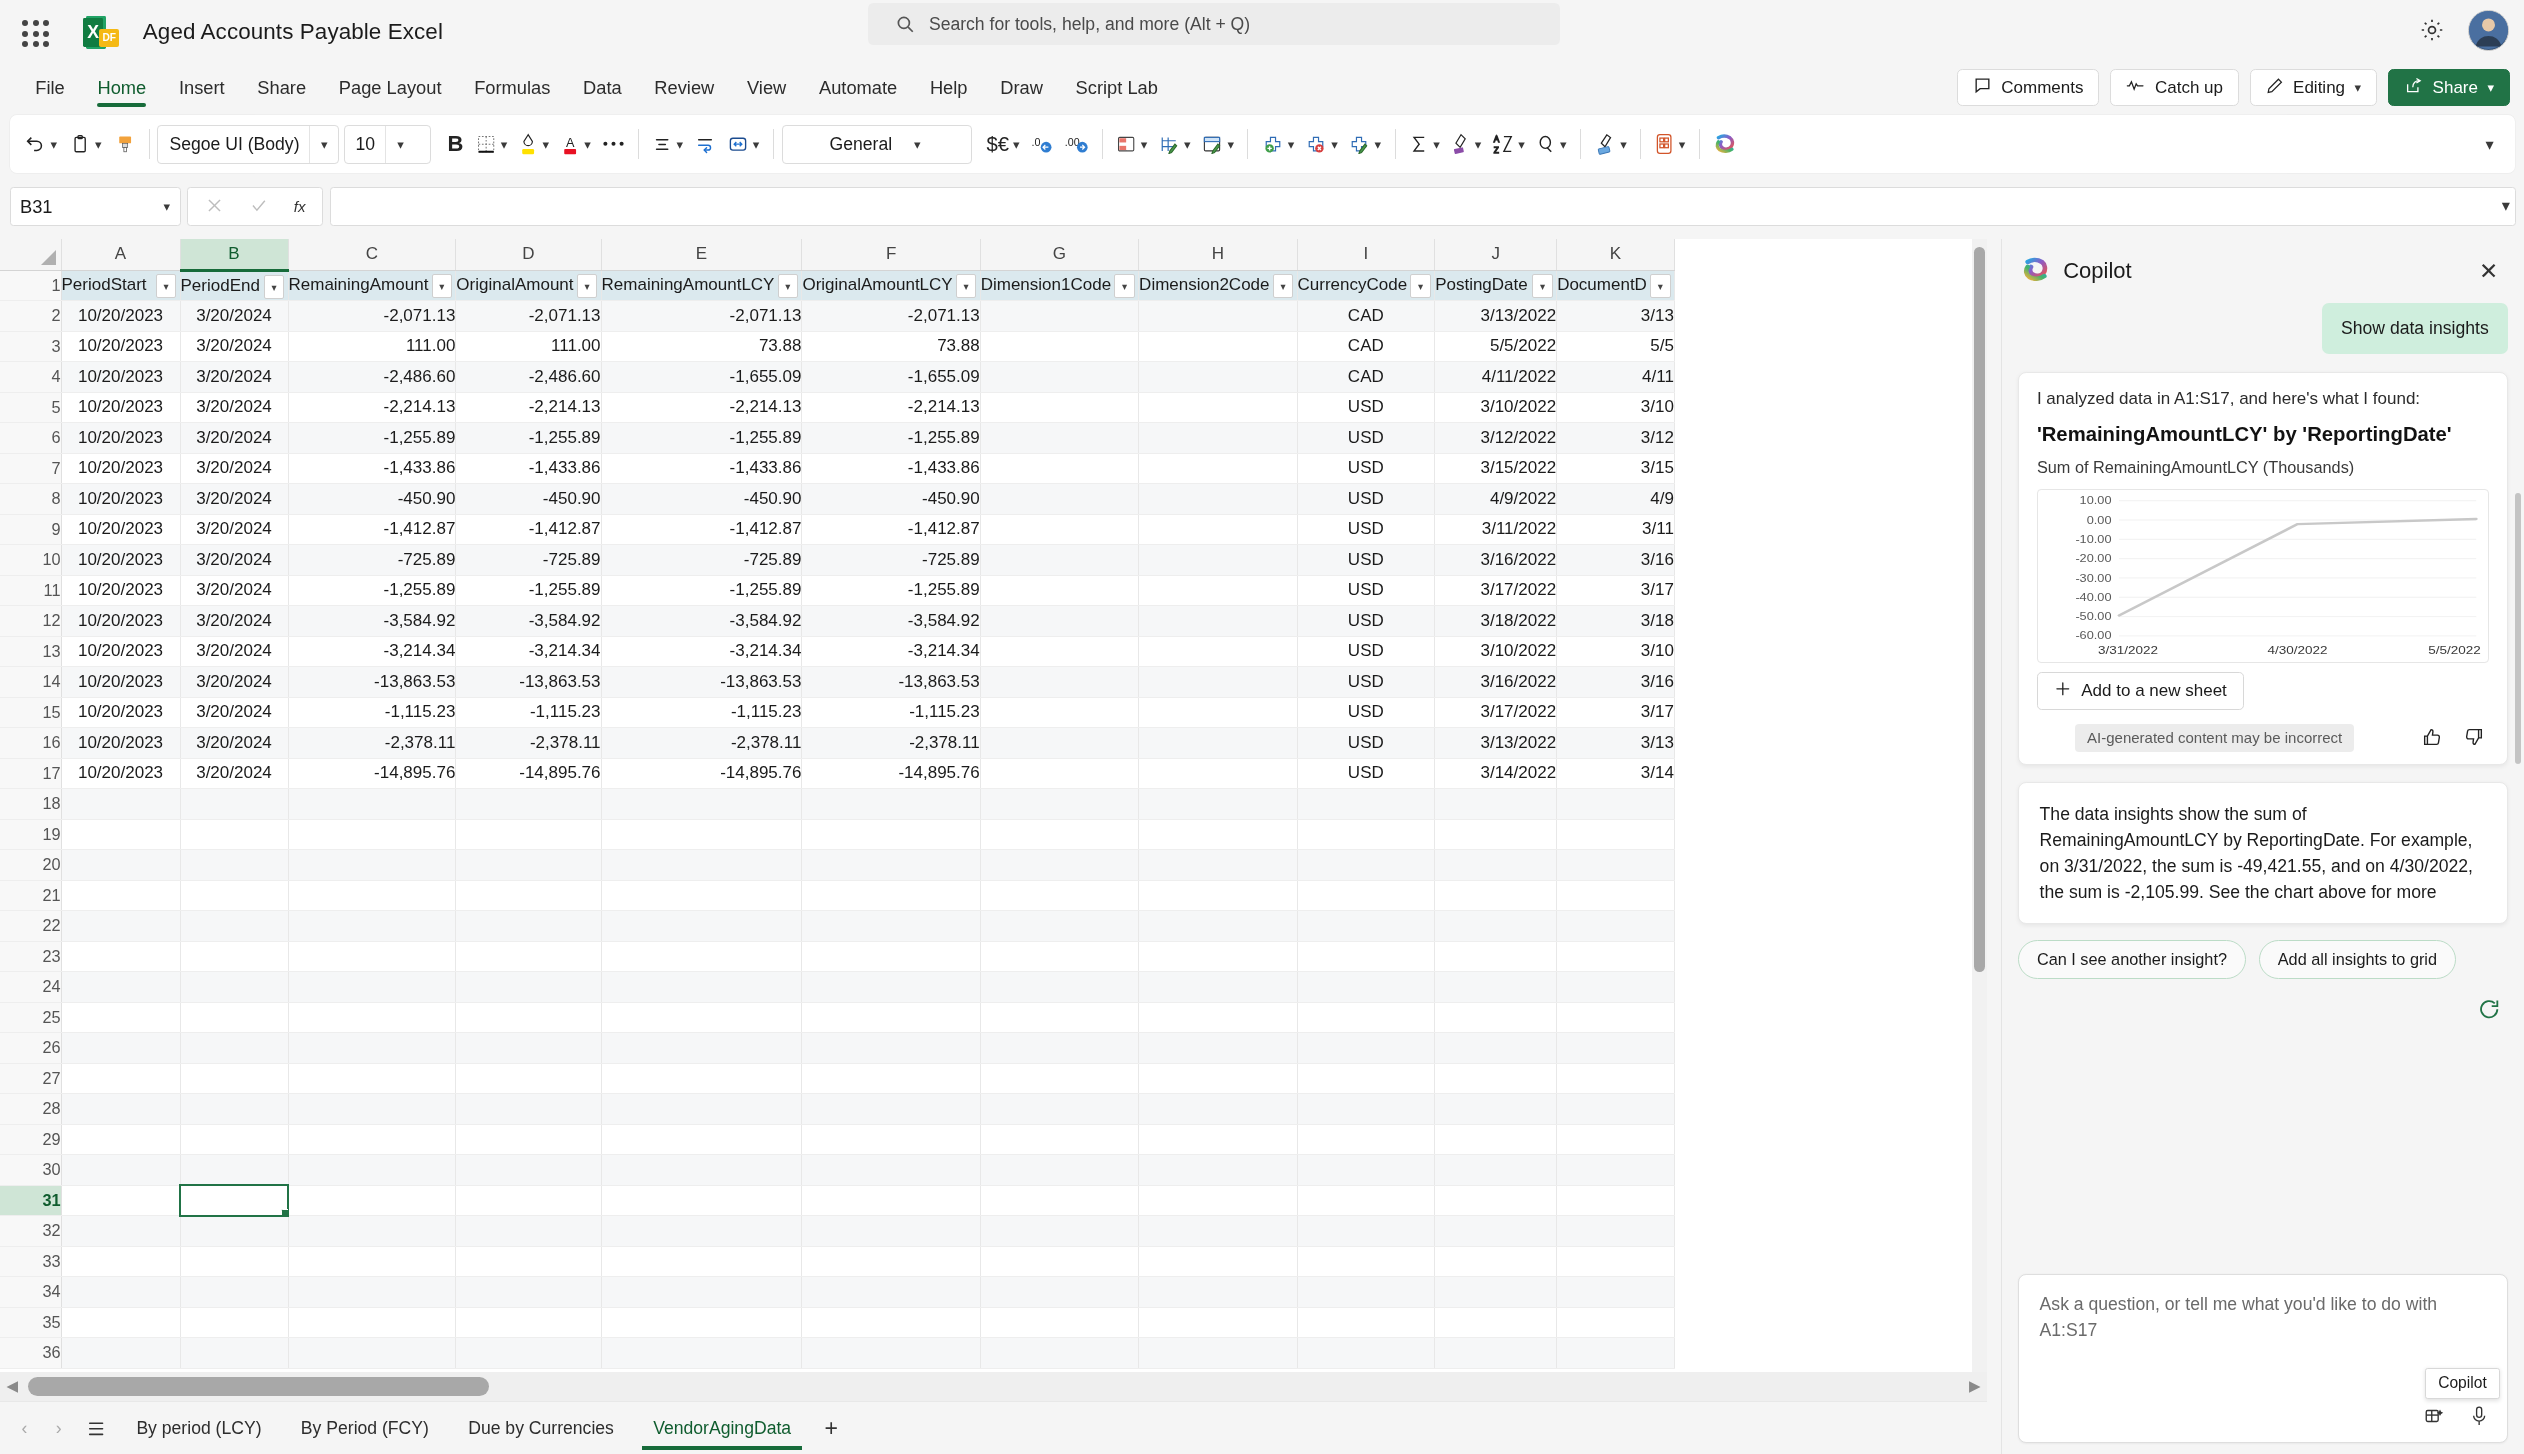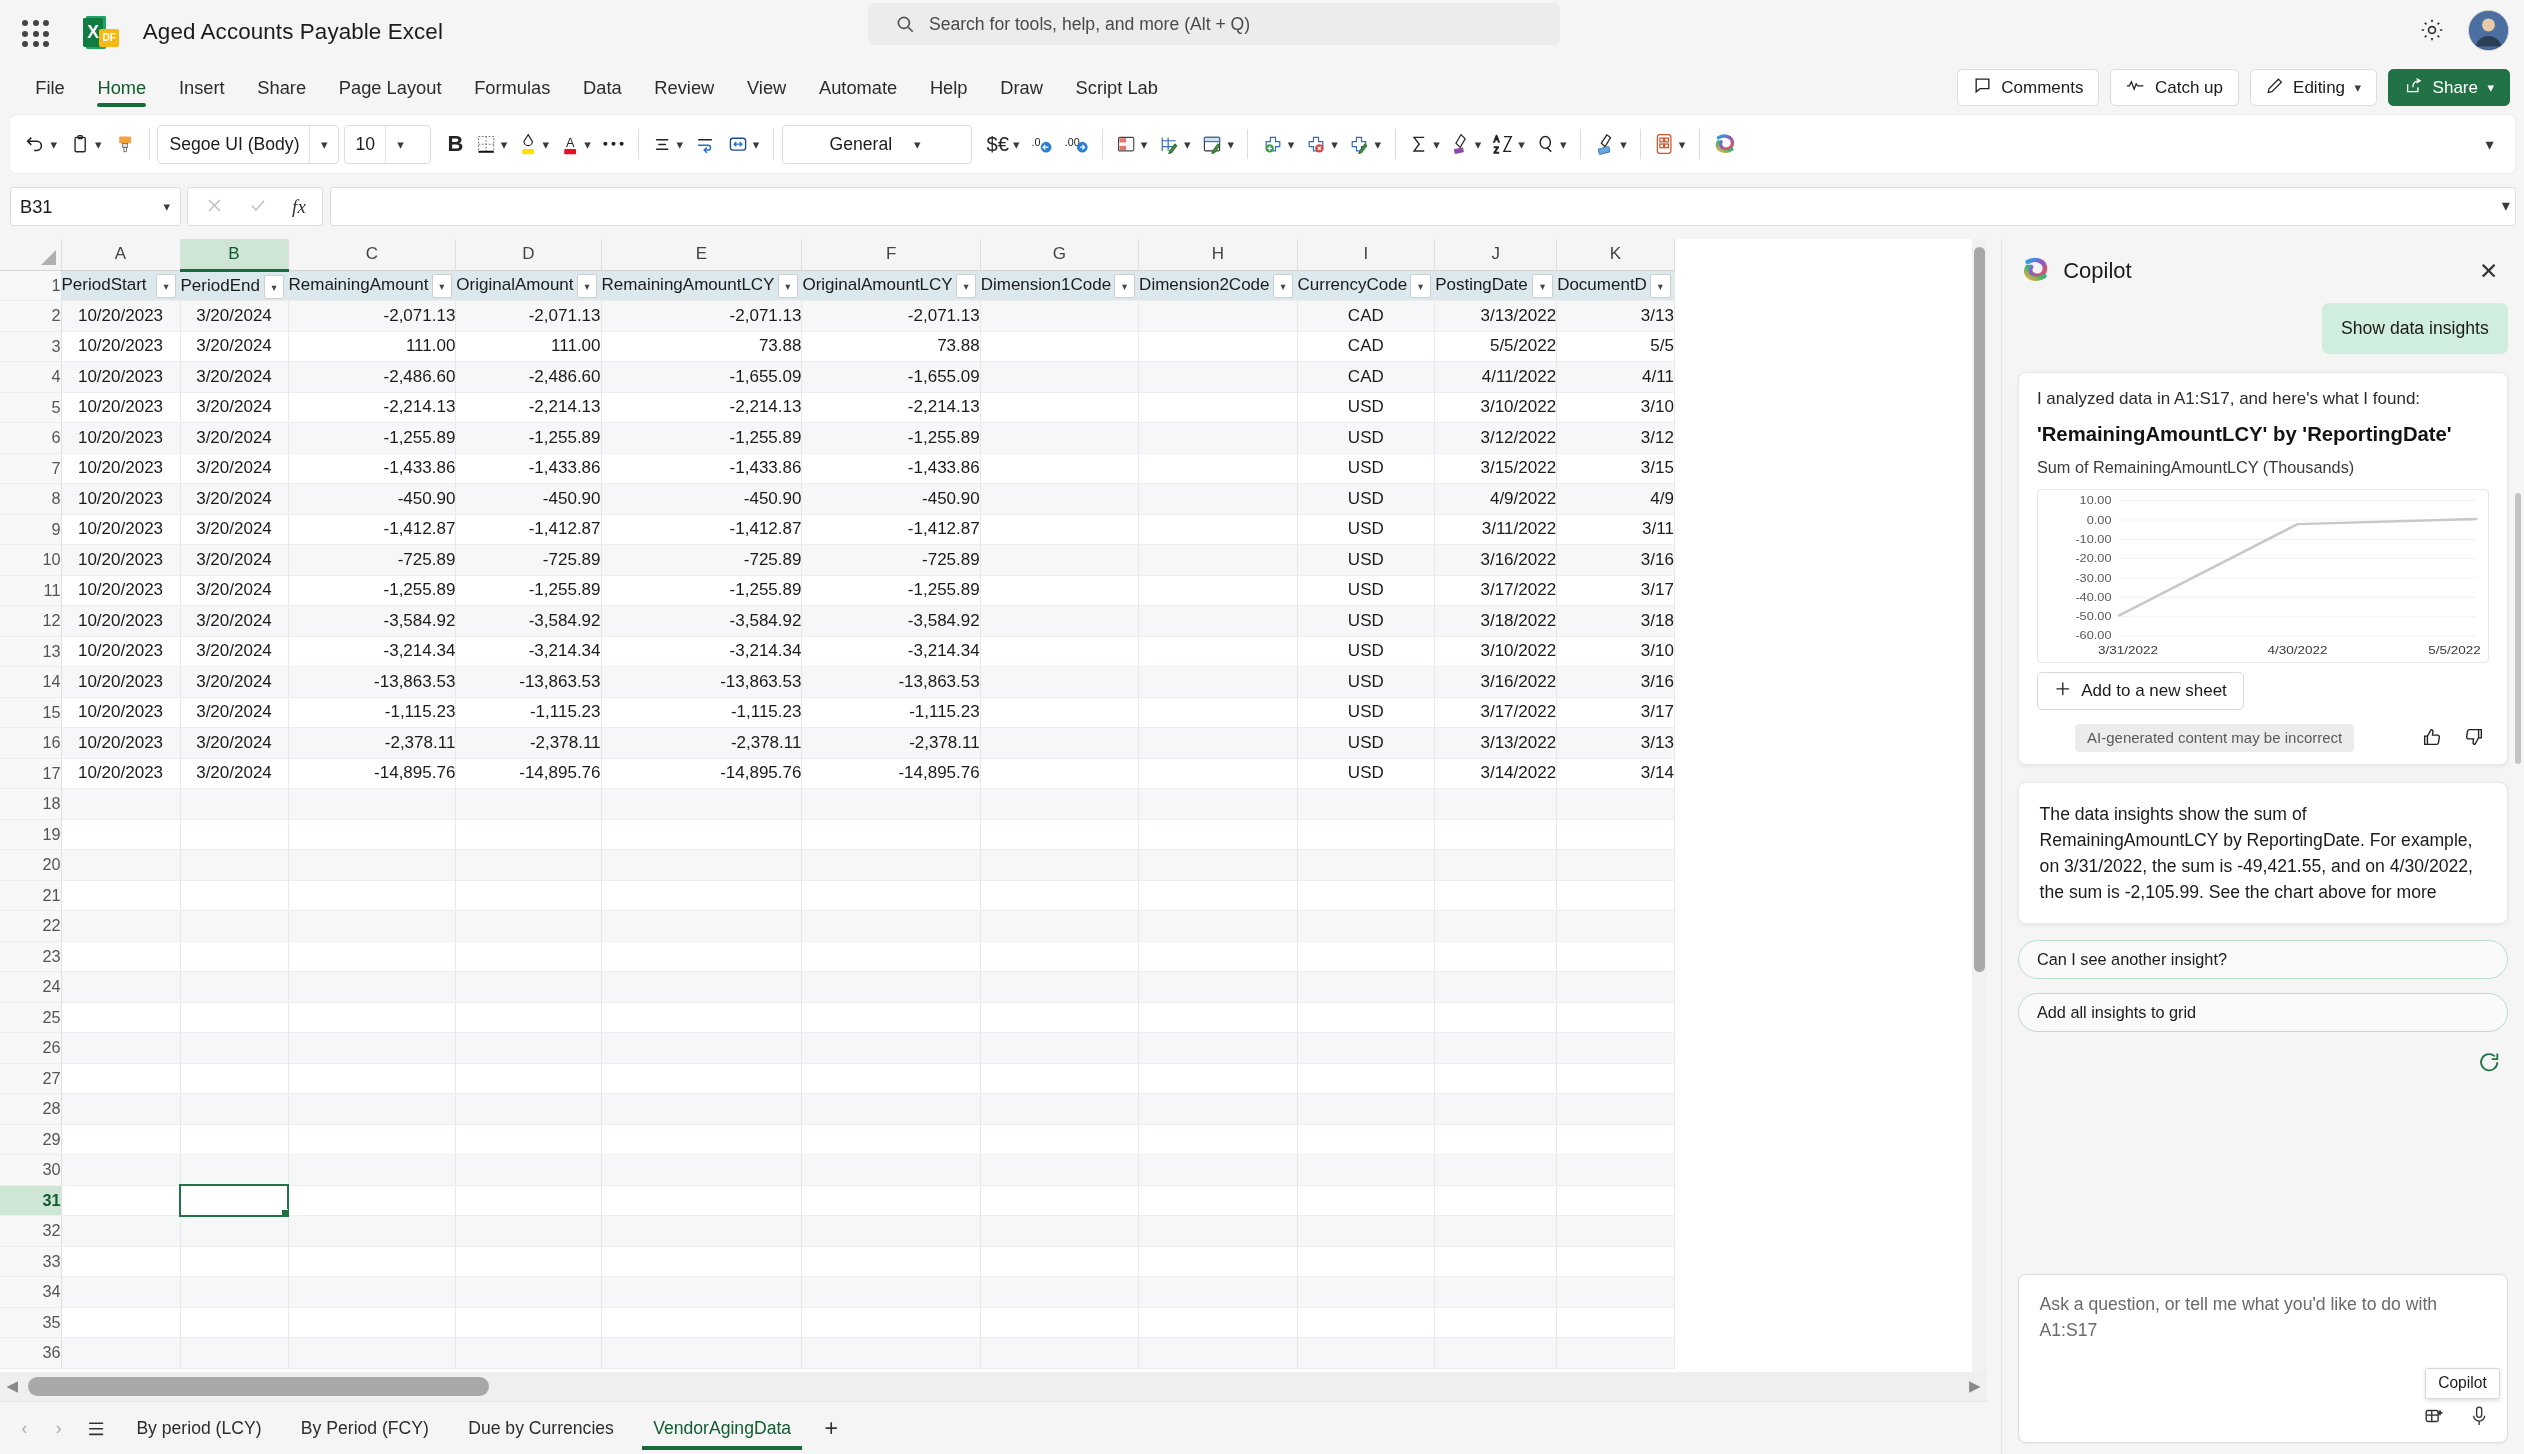--- a/index.html
+++ b/index.html
@@ -235,21 +235,21 @@
   }
   .card-footer { display:flex; align-items:center; justify-content:space-between; margin-top: 13.6px; margin-left: 38px; }
   .ai-note { background:#ececec; border-radius:4.1px; padding: 5.4px 12.2px; font-size: 15px; color:#5a5a5a; }
   .fb { display:flex; gap: 20.3px; padding-right: 4.1px; }
   .fb span { cursor:pointer; }
 
   .card-text { clear:both; background:#fff; border-radius: 8.1px; border:0.7px solid #e8e8e8;
     box-shadow: 0 1.4px 4.1px rgba(0,0,0,0.06); padding: 17.6px 20.3px; font-size: 17.6px; color:#1b1b1b; line-height: 1.48;
     max-height: 146px; overflow: hidden; }
 
-  .suggestions { display:flex; gap: 13.6px; margin-top: 16.3px; clear:both;flex-direction:column; }
+  .suggestions { display:flex; gap: 13.6px; margin-top: 16.3px; clear:both; }
   .sugg {
     border: 0.7px solid #bcdcc7; background: #fafafa; border-radius: 20.3px; padding: 0 17.6px; height: 39px;
     display:flex; align-items:center; font-size: 16.3px; color:#1b1b1b; cursor:pointer; white-space:nowrap;
   }
   .refreshrow { display:flex; justify-content:flex-end; margin-top: 12.2px; }
   .refresh-btn { width: 37px; height: 37px; border-radius: 50%; display:flex;align-items:center;justify-content:center;
     cursor:pointer; color:#217346; }
 
   .cp-input {
     flex: 0 0 auto; margin: 0 16.3px 12.2px 16.3px; background:#fff; border:0.7px solid #dedede; border-radius: 8.1px;
@@ -641,21 +641,21 @@
         <svg width="19" height="19" viewBox="0 0 24 24" stroke="#bdbdbd" stroke-width="1.8">
             <line x1="5" y1="5" x2="19" y2="19"></line>
             <line x1="19" y1="5" x2="5" y2="19"></line>
           </svg>
       </span>
       <span>
         <svg width="19" height="19" viewBox="0 0 24 24" stroke="#bdbdbd" stroke-width="1.8" fill="none">
             <path d="M5 12l5 6L20 6"></path>
           </svg>
       </span>
-      <span style="font-style:italic;font-size:19px;color:#333;font-family:Liberation Serif, serif;">fx</span>
+      <span style="font-style:italic;font-size:15px;color:#333;font-family:Liberation Sans, sans-serif;">fx</span>
     </div>
     <div class="formula-input"></div>
     <div class="formula-chev"><span class="chev" style="font-size:16.3px">▾</span></div>
   </div>
 
   <div class="gridwrap">
     <table class="grid" id="grid-table">
         <tbody>
           <tr class="colhdr-row">
             <th class="corner-cell">

